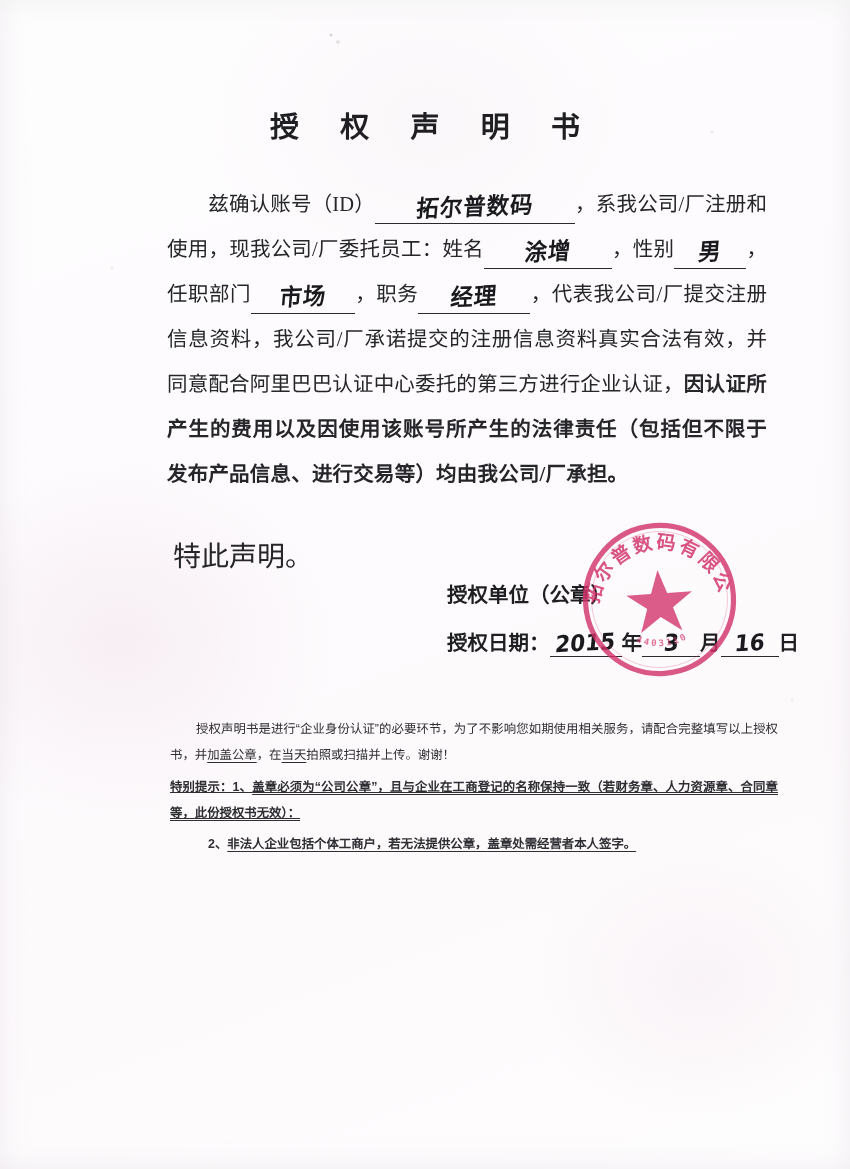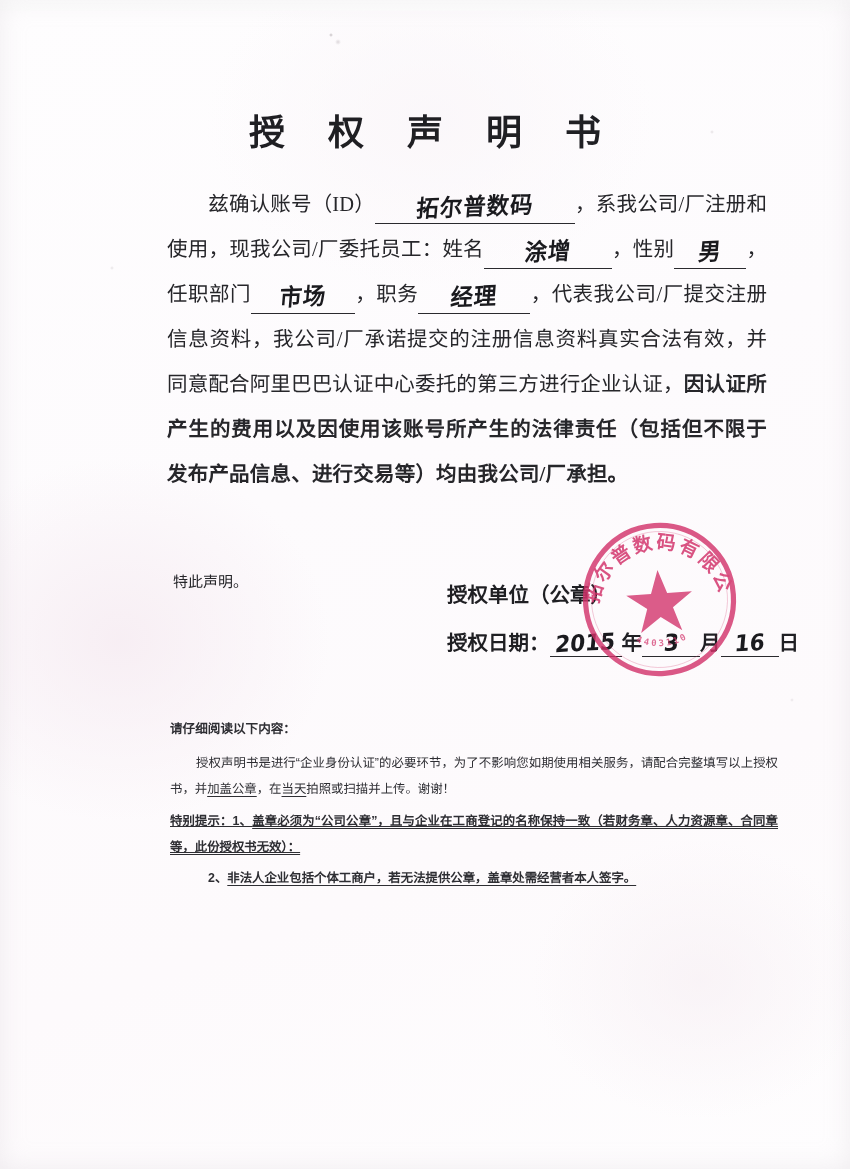--- a/index.html
+++ b/index.html
@@ -49,21 +49,21 @@
     background: linear-gradient(180deg, #ffffff 0%, #fdfdfd 100%);
   }
 
   
   .title {
     position: absolute;
     left: 0; top: 103px;
     width: 850px;
     text-align: center;
     font-family: "Liberation Serif", "DejaVu Serif", serif;
-    font-size: 36px;
+    font-size: 29px;
     font-weight: 700;
     letter-spacing: 17px;
     text-indent: 17px;
     color: #1f1f23;
   }
 
   
   .body-block {
     position: absolute;
     left: 167px;
@@ -102,23 +102,22 @@
   .fill-name { width: 128px; }
   .fill-sex  { width: 72px; }
   .fill-dept { width: 104px; }
   .fill-post { width: 112px; }
 
   
   .declare {
     position: absolute;
     left: 173px;
     top: 534px;
-    font-size: 15px;
+    font-size: 28px;
     color: #26262a;
-    margin-top: 36px;
   }
 
   
   .sign-block {
     position: absolute;
     left: 447px;
     top: 578px;
     font-size: 20.5px;
     font-weight: 700;
     color: #1f1f23;
@@ -223,21 +222,20 @@
         <textPath href="#sealTopArc" startOffset="50%" text-anchor="middle">市拓尔普数码有限公司</textPath>
       </text>
       <text font-family="&quot;DejaVu Sans Mono&quot;, monospace" font-size="9" font-weight="700" fill="#d2326a" opacity="0.8" letter-spacing="2.4">
         <textPath href="#sealBotArc" startOffset="50%" text-anchor="middle">4403110</textPath>
       </text>
       <polygon points="81.5,52 89.6,75.5 114.4,75.5 94.4,90.1 102.1,113.7 81.5,99.1 60.9,113.7 68.6,90.1 48.6,75.5 73.4,75.5" fill="#d2326a" opacity="0.9"></polygon>
     </svg>
   </div>
 
   <div class="fineprint">
-    <p class="fp-head">请仔细阅读以下内容：</p>
 
     <p class="fp-para"><span class="fp-indent"></span><span>授权声明书是进行“企业身份认证”的必要环节，为了不影响您如期使用相关服务，请配合完整填写以上授权书，并</span><span class="u">加盖公章</span><span>，在</span><span class="u">当天</span><span>拍照或扫描并上传。谢谢！</span></p>
 
     <p class="fp-item lv1"><span>特别提示：1、</span><span class="u">盖章必须为“公司公章”，</span><span class="u">且与企业在工商登记的名称保持一致（若财务章、人力资源章、合同章等，此份授权书无效）：</span></p>
 
     <p class="fp-item ind"><span>2、</span><span class="u">非法人企业包括个体工商户，若无法提供公章，盖章处需经营者本人签字。</span></p>
 
 
   </div>
 

